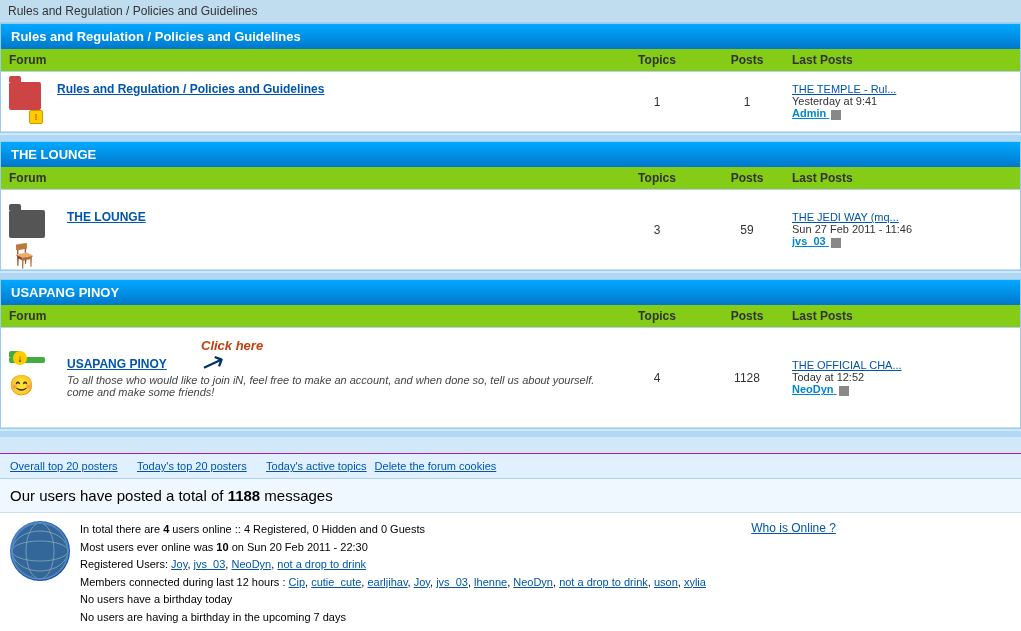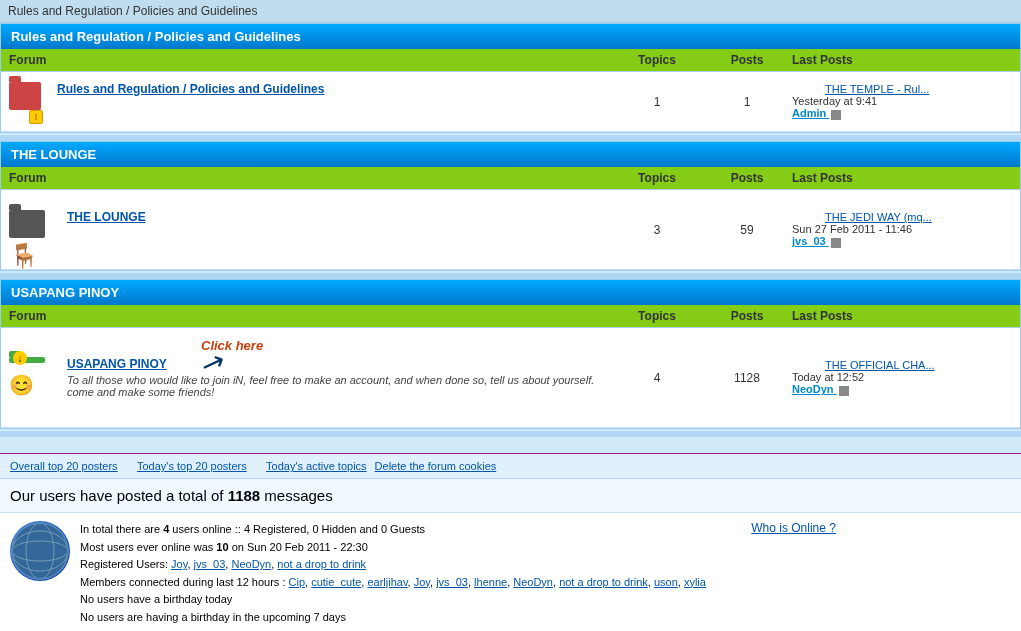--- a/index.html
+++ b/index.html
@@ -109,21 +109,20 @@
 
     .col-center {
       text-align: center;
       color: #333;
     }
 
     .last-post-link {
       color: #0055aa;
       text-decoration: underline;
       font-size: 11px;
-      margin-left: 33px;
     }
 
     .last-post-time {
       font-size: 11px;
       color: #333;
     }
 
     .last-post-user {
       color: #0088cc;
       font-weight: bold;

